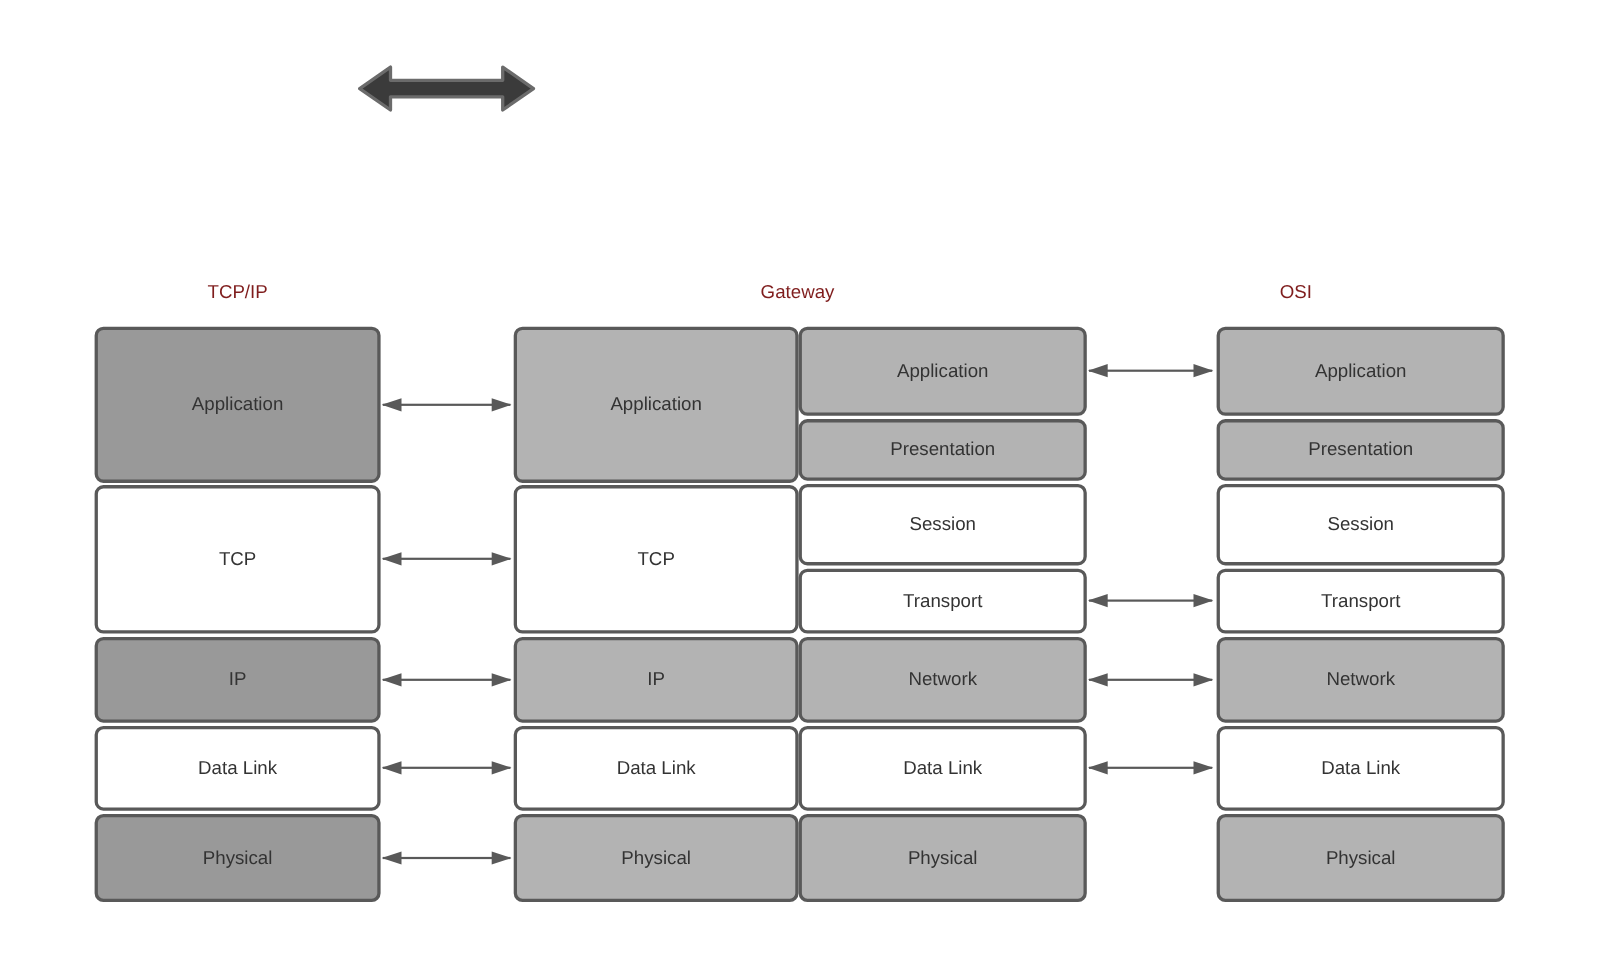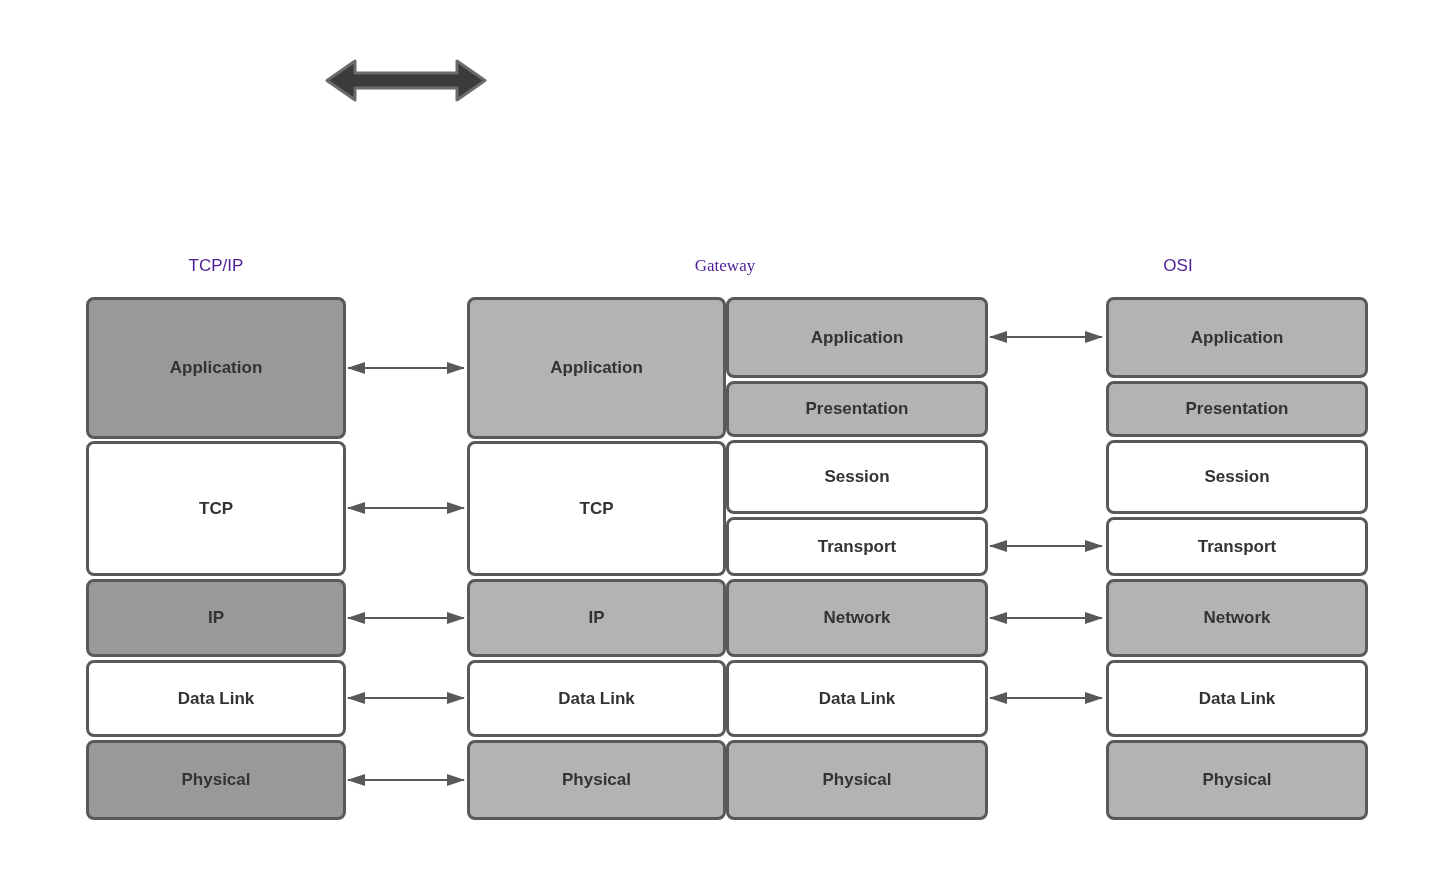--- a/index.html
+++ b/index.html
@@ -9,36 +9,35 @@
     font-family: "Liberation Sans", sans-serif;
     position: relative;
     overflow: hidden;
   }
   .canvas { position: absolute; inset: 0; }
 
   .col-header {
     position: absolute;
     text-align: center;
     font-size: 17px;
-    color: #4c1d95;
+    color: #7f1d1d;
     line-height: 22px;
   }
 
   .layer-box {
     position: absolute;
     box-sizing: border-box;
     border: 3px solid #595959;
     border-radius: 8px;
     display: flex;
     align-items: center;
     justify-content: center;
     font-size: 17px;
     color: #333333;
     text-align: center;
-    font-weight: bold;
   }
   .fill-dark  { background: #999999; }
   .fill-light { background: #b3b3b3; }
   .fill-white { background: #ffffff; }
 
   .arrow {
     position: absolute;
     height: 2px;
     background: #595959;
   }
@@ -59,21 +58,21 @@
 </head>
 <body>
 
 <div class="canvas">
 
   <svg class="thick-arrow" width="162" height="45" viewBox="0 0 162 45">
     <polygon points="2,22.5 30,3 30,15 132,15 132,3 160,22.5 132,42 132,30 30,30 30,42" fill="#3b3b3b" stroke="#6b6b6b" stroke-width="3" stroke-linejoin="round"></polygon>
   </svg>
 
   <div class="col-header" style="left:86px;top:255px;width:260px;">TCP/IP</div>
-  <div class="col-header" style="left:645px;top:255px;width:160px;font-family:Liberation Serif, serif;">Gateway</div>
+  <div class="col-header" style="left:645px;top:255px;width:160px;">Gateway</div>
   <div class="col-header" style="left:1098px;top:255px;width:160px;">OSI</div>
 
   <div class="layer-box fill-dark" style="left:86px;top:297px;width:260px;height:142px;">Application</div>
   <div class="layer-box fill-white" style="left:86px;top:441px;width:260px;height:135px;">TCP</div>
   <div class="layer-box fill-dark" style="left:86px;top:579px;width:260px;height:78px;">IP</div>
   <div class="layer-box fill-white" style="left:86px;top:660px;width:260px;height:77px;">Data Link</div>
   <div class="layer-box fill-dark" style="left:86px;top:740px;width:260px;height:80px;">Physical</div>
 
   <div class="layer-box fill-light" style="left:467px;top:297px;width:259px;height:142px;">Application</div>
   <div class="layer-box fill-white" style="left:467px;top:441px;width:259px;height:135px;">TCP</div>

